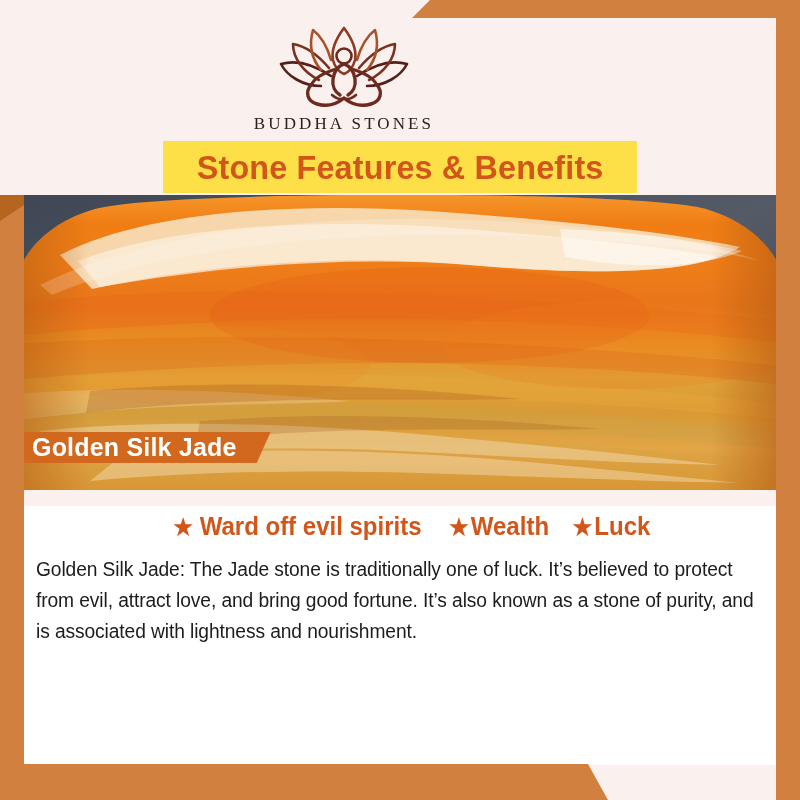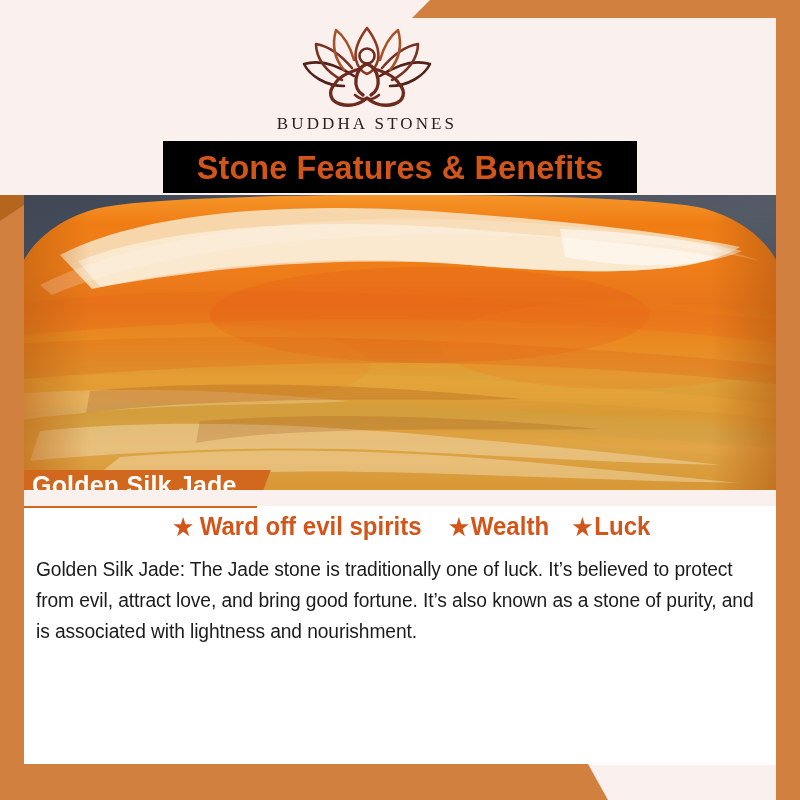--- a/index.html
+++ b/index.html
@@ -70,21 +70,20 @@
     top: 0; left: 0;
     width: 800px; height: 195px;
     background: #faf1ee;
     z-index: 3;
   }
   .logo-wrap {
     position: absolute;
     top: 22px; left: 0;
     width: 688px;
     text-align: center;
-    margin-left: 23px;
   }
   .logo-mark {
     display: block;
     margin: 0 auto;
     width: 150px;
     height: 88px;
   }
   .brand-text {
     display: block;
     margin-top: 4px;
@@ -95,21 +94,21 @@
     font-weight: 400;
   }
 
   
   .title-panel {
     position: absolute;
     left: 163px;
     top: 141px;
     width: 474px;
     height: 52px;
-    background: #000000;
+    background: #fde047;
     z-index: 4;
     display: flex;
     align-items: center;
     justify-content: center;
   }
   .title-text {
     font-family: "Liberation Sans Narrow", "Liberation Sans", sans-serif;
     font-weight: 700;
     font-size: 34px;
     letter-spacing: 0.2px;
@@ -126,23 +125,23 @@
     overflow: hidden;
     background: #4c5260;
     z-index: 2;
   }
   .photo svg { display: block; }
 
   
   .name-banner {
     position: absolute;
     left: 0;
-    top: 470px;
+    top: 432px;
     height: 31px;
-    padding: 0 34px 7px 32px;
+    padding: 0 34px 0 32px;
     background: #d1681e;
     display: flex;
     align-items: center;
     clip-path: polygon(0 0, 100% 0, calc(100% - 14px) 100%, 0 100%);
     z-index: 5;
   }
   .name-banner-text {
     color: #ffffff;
     font-family: "Liberation Sans", sans-serif;
     font-weight: 700;

